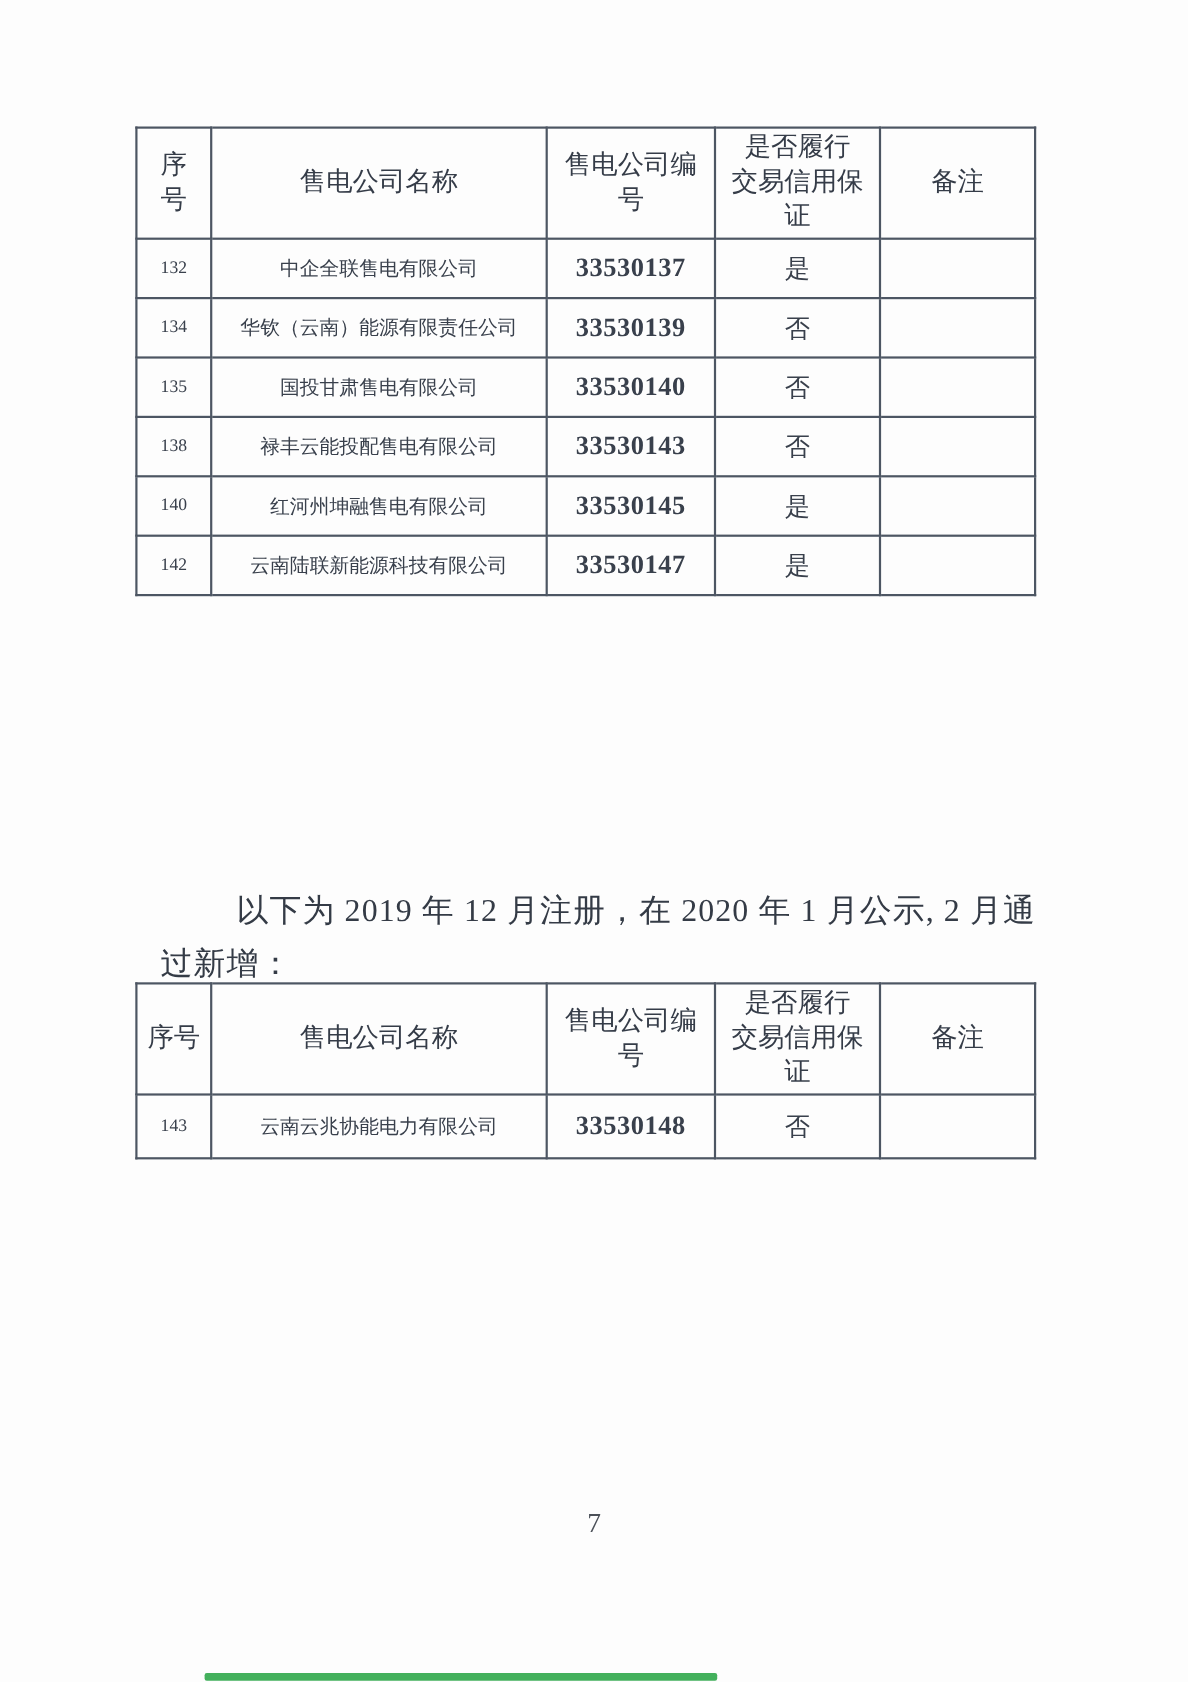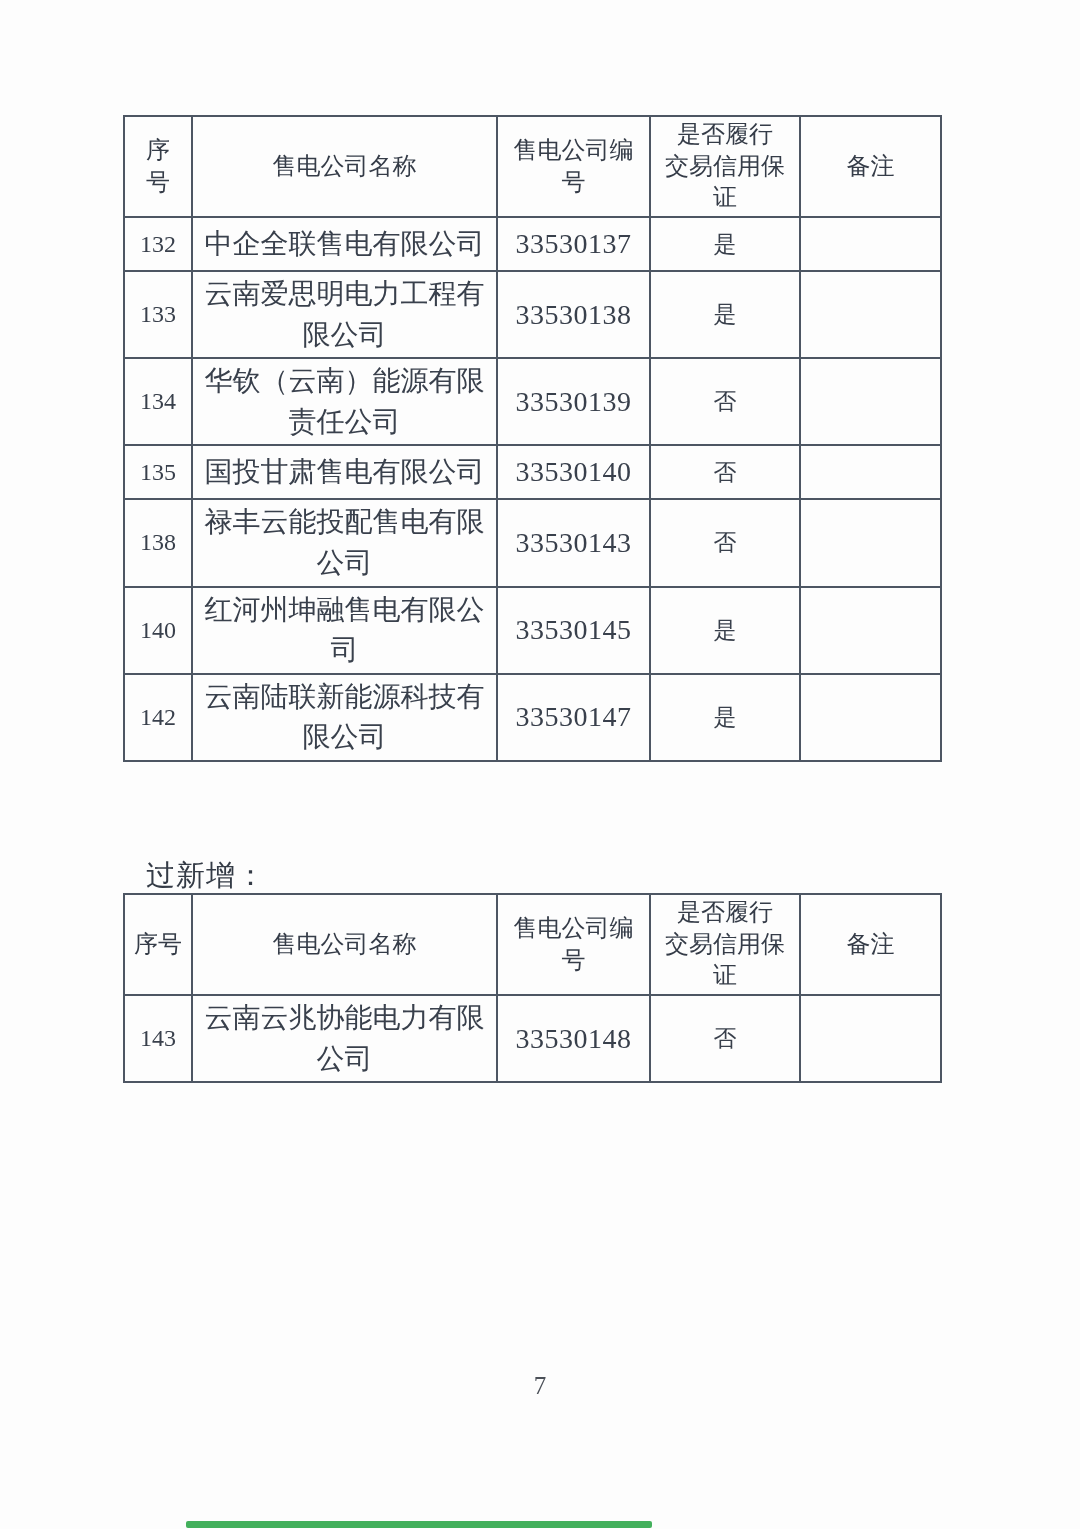--- a/index.html
+++ b/index.html
@@ -32,23 +32,23 @@
   th{
     font-size:24px;
     line-height:1.32;
     white-space:pre-line;
     color:#353c48;
   }
   .t1 th{height:58px;}
   .t2 th{height:56px;}
   td{height:48px;}
   .t2 td{height:52px;border-radius:19px;}
-  td.c-seq{font-size:24px;}
-  td.c-name{font-size:28px;line-height:1.45;}
-  td.c-code{font-size:28px;letter-spacing:0.5px;}
+  td.c-seq{font-size:16px;}
+  td.c-name{font-size:18px;line-height:1.45;}
+  td.c-code{font-size:24px;letter-spacing:0.5px;font-weight:bold;}
   td.c-guar{font-size:23px;}
   td.c-remark{font-size:22px;}
   .note-line{
     position:absolute;
     font-size:29px;
     color:#343b46;
     letter-spacing:1px;
     white-space:nowrap;
   }
   .note1{left:215px;top:808px;}
@@ -93,27 +93,20 @@
     </thead>
     <tbody>
   <tr>
     <td class="c-seq">132</td>
     <td class="c-name">中企全联售电有限公司</td>
     <td class="c-code">33530137</td>
     <td class="c-guar">是</td>
     <td class="c-remark"></td>
   </tr>
 
-  <tr>
-    <td class="c-seq">133</td>
-    <td class="c-name">云南爱思明电力工程有限公司</td>
-    <td class="c-code">33530138</td>
-    <td class="c-guar">是</td>
-    <td class="c-remark"></td>
-  </tr>
 
   <tr>
     <td class="c-seq">134</td>
     <td class="c-name">华钦（云南）能源有限责任公司</td>
     <td class="c-code">33530139</td>
     <td class="c-guar">否</td>
     <td class="c-remark"></td>
   </tr>
 
   <tr>
@@ -147,20 +140,21 @@
   <tr>
     <td class="c-seq">142</td>
     <td class="c-name">云南陆联新能源科技有限公司</td>
     <td class="c-code">33530147</td>
     <td class="c-guar">是</td>
     <td class="c-remark"></td>
   </tr>
 </tbody>
   </table>
 
+  <div class="note-line note1">以下为 2019 年 12 月注册，在 2020 年 1 月公示, 2 月通</div>
   <div class="note-line note2">过新增：</div>
 
   <table class="companies t2">
     <colgroup>
       <col style="width:68px">
         <col style="width:305px">
         <col style="width:153px">
         <col style="width:150px">
         <col style="width:141px">
     </colgroup>

